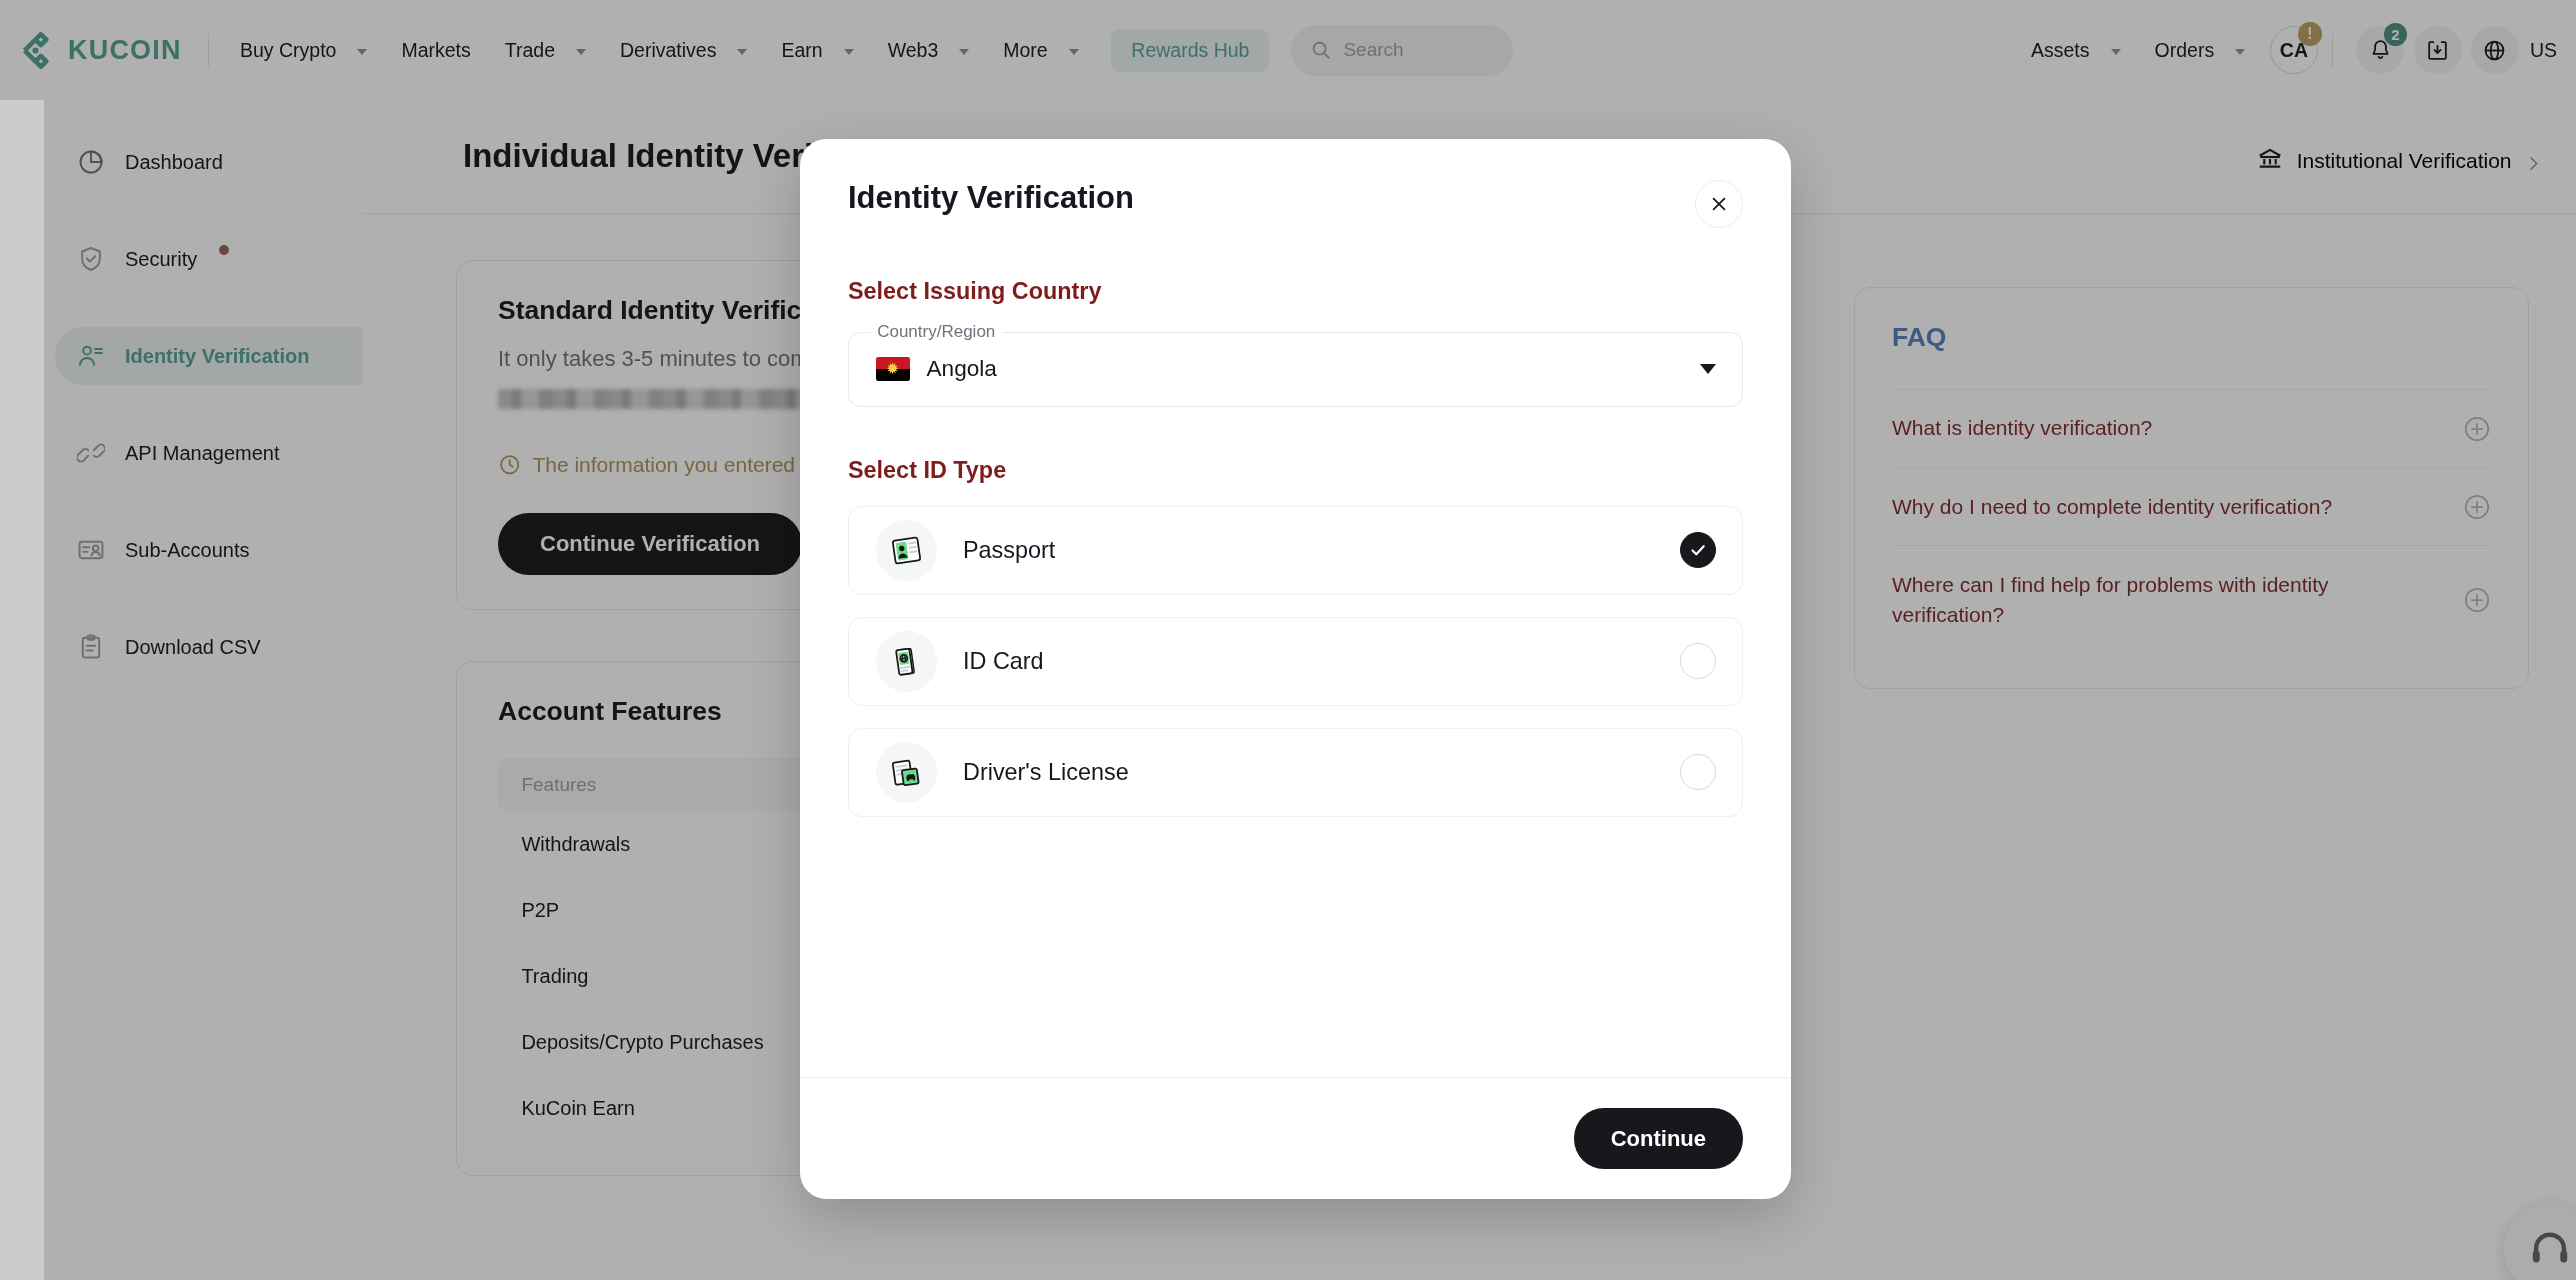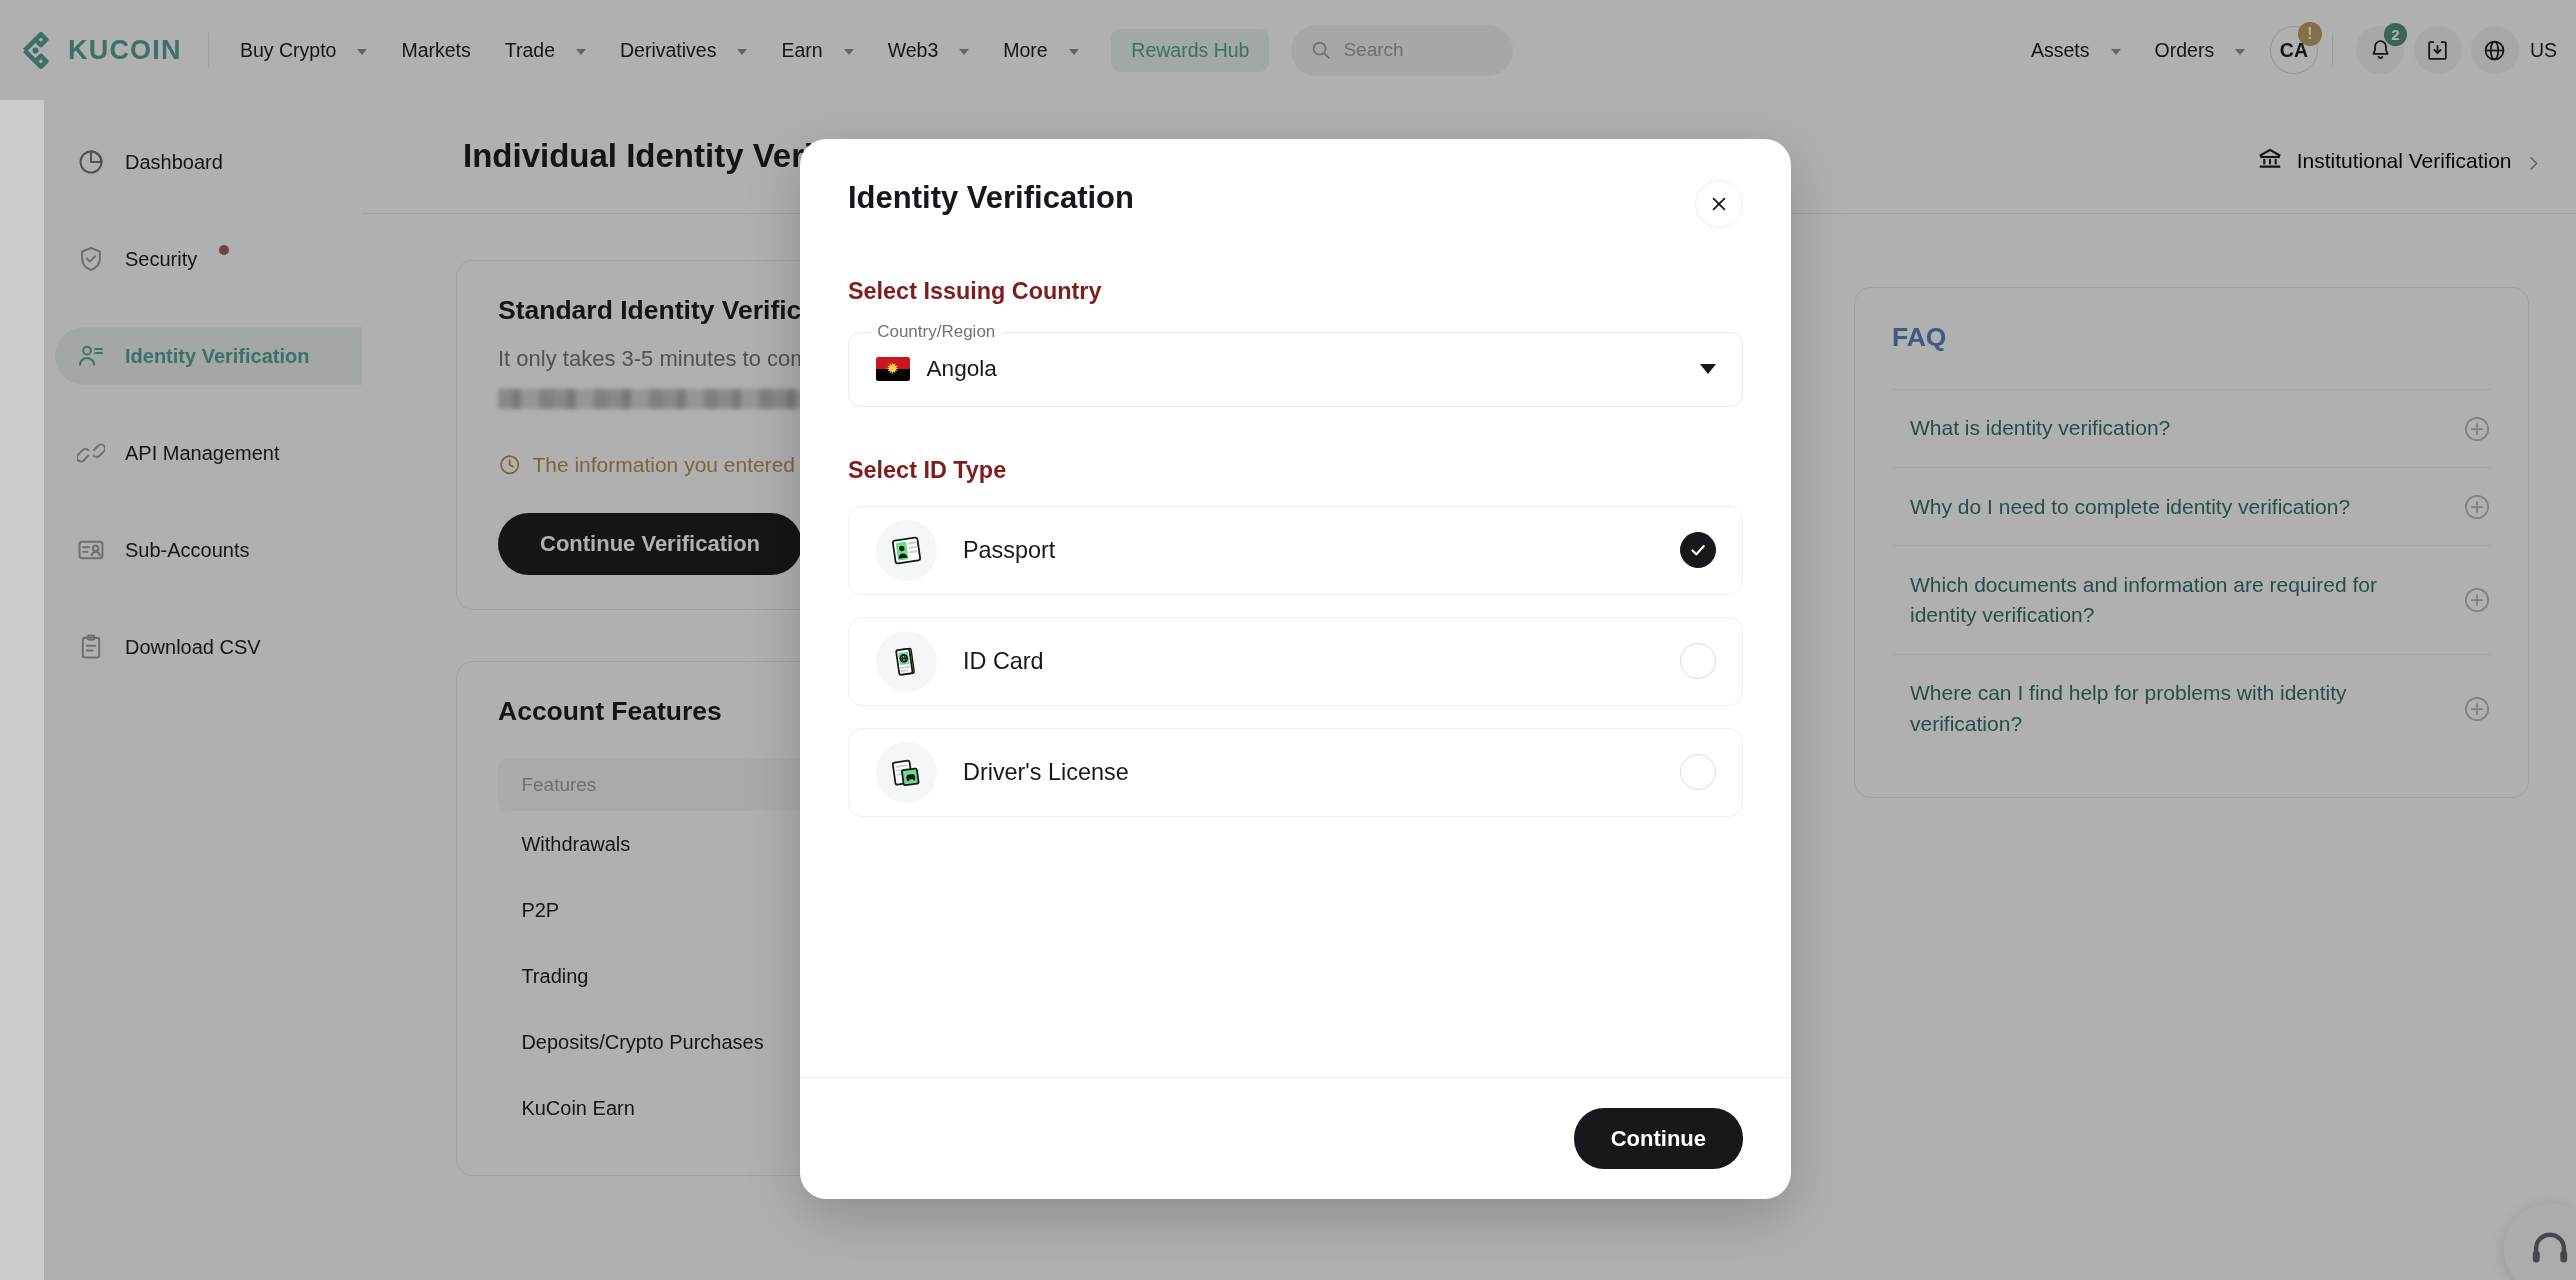--- a/index.html
+++ b/index.html
@@ -156,21 +156,21 @@
   .panel-right {
     position: absolute; right: 47px; top: 187px; width: 675px;
     border: 0.8px solid #e7e9ec; border-radius: 17px; padding: 34px 37px;
   }
   .faq-h { font-size: 26.5px; font-weight: 700; color: #3b82f6; margin-bottom: 36px;}
   .faq-row {
     display: flex; align-items: center; justify-content: space-between; gap: 20px;
     padding: 23.4px 0; border-top: 0.8px solid #edeff1;
   }
   .faq-row:first-of-type { border-top: none; }
-  .faq-q { font-size: 21px; color: #0f766e; line-height: 1.45; margin-left: 18px; }
+  .faq-q { font-size: 21px; color: #b91c1c; line-height: 1.45; }
   .plus-ic { flex: none; width: 28px; height: 28px; }
 
   .support-fab {
     position: absolute; right: -20px; bottom: -14px; width: 92px; height: 92px;
     border-radius: 50%; background: #fafafa;
     box-shadow: 0 3.1px 15.6px rgba(0,0,0,.14);
     display: flex; align-items: center; justify-content: center;
   }
 
   
@@ -480,28 +480,20 @@
         </div>
         <div class="faq-row">
           <div class="faq-q">Why do I need to complete identity verification?</div>
           <svg class="plus-ic" viewBox="0 0 24 24">
             <circle cx="12" cy="12" r="9.6" fill="none" stroke="#b4b8bd" stroke-width="1.5"></circle>
             <line x1="12" y1="7.6" x2="12" y2="16.4" stroke="#b4b8bd" stroke-width="1.5" stroke-linecap="round"></line>
             <line x1="7.6" y1="12" x2="16.4" y2="12" stroke="#b4b8bd" stroke-width="1.5" stroke-linecap="round"></line>
           </svg>
         </div>
         <div class="faq-row">
-          <div class="faq-q">Which documents and information are required for identity verification?</div>
-          <svg class="plus-ic" viewBox="0 0 24 24">
-            <circle cx="12" cy="12" r="9.6" fill="none" stroke="#b4b8bd" stroke-width="1.5"></circle>
-            <line x1="12" y1="7.6" x2="12" y2="16.4" stroke="#b4b8bd" stroke-width="1.5" stroke-linecap="round"></line>
-            <line x1="7.6" y1="12" x2="16.4" y2="12" stroke="#b4b8bd" stroke-width="1.5" stroke-linecap="round"></line>
-          </svg>
-        </div>
-        <div class="faq-row">
           <div class="faq-q">Where can I find help for problems with identity verification?</div>
           <svg class="plus-ic" viewBox="0 0 24 24">
             <circle cx="12" cy="12" r="9.6" fill="none" stroke="#b4b8bd" stroke-width="1.5"></circle>
             <line x1="12" y1="7.6" x2="12" y2="16.4" stroke="#b4b8bd" stroke-width="1.5" stroke-linecap="round"></line>
             <line x1="7.6" y1="12" x2="16.4" y2="12" stroke="#b4b8bd" stroke-width="1.5" stroke-linecap="round"></line>
           </svg>
         </div>
       </div>
 
       <div class="support-fab">

